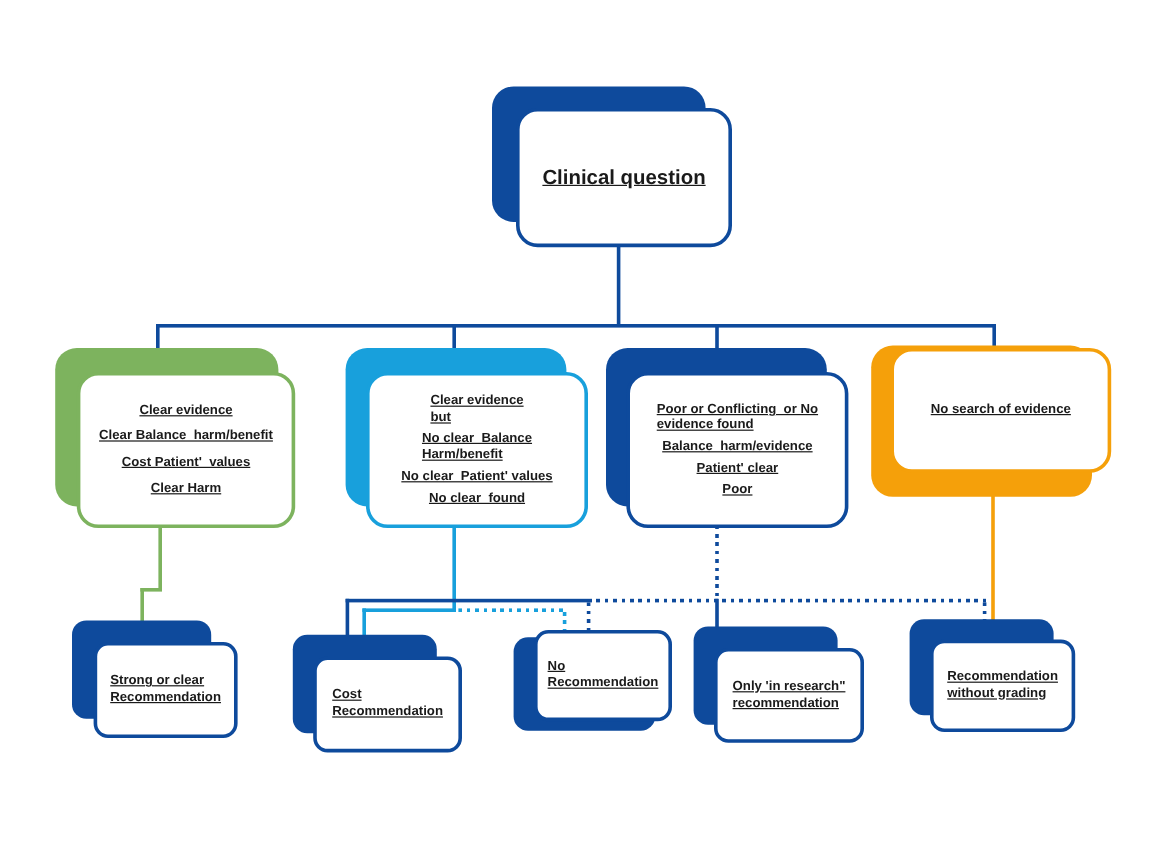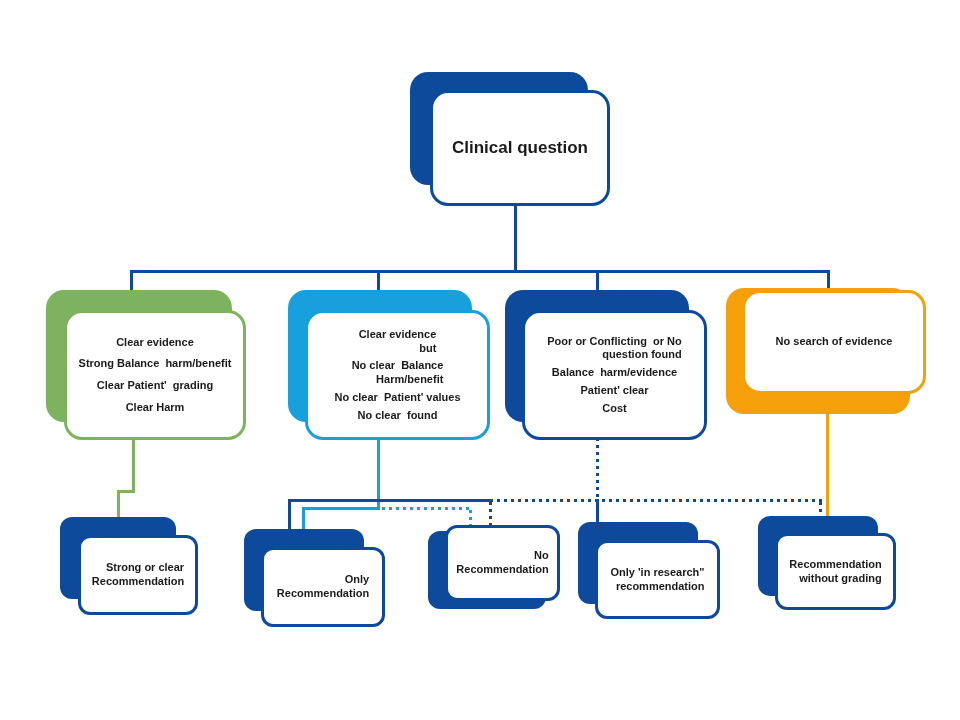--- a/index.html
+++ b/index.html
@@ -19,21 +19,21 @@
   .h-dark-dot{height:3px;background:repeating-linear-gradient(90deg,var(--dark) 0 3px,transparent 3px 7px);}
   .v-dark-dot{width:3px;background:repeating-linear-gradient(180deg,var(--dark) 0 3px,transparent 3px 7px);}
   .h-lblue-dot{height:3px;background:repeating-linear-gradient(90deg,var(--lblue) 0 3px,transparent 3px 7px);}
   .v-lblue-dot{width:3px;background:repeating-linear-gradient(180deg,var(--lblue) 0 3px,transparent 3px 7px);}
   
   .node{position:absolute;}
   .shadow{position:absolute;border-radius:18px;}
   .front{
     position:absolute;background:#ffffff;border-radius:18px;
     display:flex;flex-direction:column;justify-content:center;align-items:center;
-    text-align:right;box-sizing:border-box;
+    text-align:left;box-sizing:border-box;text-decoration:underline;
   }
   .sm .shadow,.sm .front{border-radius:12px;}
   .para{white-space:pre-wrap;font-weight:700;font-size:11px;line-height:1.25;margin:4px 6px;}
   .title-text{font-weight:700;font-size:17px;white-space:pre-wrap;}
   .fill-dark{background:var(--dark);}
   .fill-green{background:var(--green);}
   .fill-lblue{background:var(--lblue);}
   .fill-orange{background:var(--orange);}
   .bd-dark{border:3px solid var(--dark);}
   .bd-green{border:3px solid var(--green);}
@@ -76,46 +76,46 @@
     <div class="shadow fill-dark" style="left:410px;top:72px;width:178px;height:113px;"></div>
     <div class="front bd-dark" style="left:430px;top:90px;width:180px;height:116px;">
       <div class="title-text">Clinical question</div>
     </div>
   </div>
 
   <div class="node">
     <div class="shadow fill-green" style="left:46px;top:290px;width:186px;height:132px;"></div>
     <div class="front bd-green" style="left:64px;top:310px;width:182px;height:130px;">
       <div class="para">Clear evidence</div>
-      <div class="para">Strong Balance  harm/benefit</div>
-      <div class="para">Clear Patient'  grading</div>
+      <div class="para">Clear Balance  harm/benefit</div>
+      <div class="para">Cost Patient'  values</div>
       <div class="para">Clear Harm</div>
     </div>
   </div>
 
   <div class="node">
     <div class="shadow fill-lblue" style="left:288px;top:290px;width:184px;height:132px;"></div>
     <div class="front bd-lblue" style="left:305px;top:310px;width:185px;height:130px;">
       <div class="para" style="margin:2px 6px;">Clear evidence
 but</div>
       <div class="para" style="margin:2px 6px;">No clear  Balance
 Harm/benefit</div>
       <div class="para" style="margin:2px 0;">No clear  Patient' values</div>
       <div class="para" style="margin:2px 6px;">No clear  found</div>
     </div>
   </div>
 
   <div class="node">
     <div class="shadow fill-dark" style="left:505px;top:290px;width:184px;height:132px;"></div>
     <div class="front bd-dark" style="left:522px;top:310px;width:185px;height:130px;">
       <div class="para" style="margin:2px 6px;">Poor or Conflicting  or No
-question found</div>
+evidence found</div>
       <div class="para" style="margin:2px 6px;">Balance  harm/evidence</div>
       <div class="para" style="margin:2px 6px;">Patient' clear</div>
-      <div class="para" style="margin:2px 6px;">Cost</div>
+      <div class="para" style="margin:2px 6px;">Poor</div>
     </div>
   </div>
 
   <div class="node">
     <div class="shadow fill-orange" style="left:726px;top:288px;width:184px;height:126px;"></div>
     <div class="front bd-orange" style="left:742px;top:290px;width:184px;height:104px;">
       <div class="para">No search of evidence</div>
     </div>
   </div>
 
@@ -123,21 +123,21 @@
     <div class="shadow fill-dark" style="left:60px;top:517px;width:116px;height:82px;"></div>
     <div class="front bd-dark" style="left:78px;top:535px;width:120px;height:80px;">
       <div class="para">Strong or clear
 Recommendation</div>
     </div>
   </div>
 
   <div class="node sm">
     <div class="shadow fill-dark" style="left:244px;top:529px;width:120px;height:82px;"></div>
     <div class="front bd-dark" style="left:261px;top:547px;width:124px;height:80px;">
-      <div class="para">Only
+      <div class="para">Cost
 Recommendation</div>
     </div>
   </div>
 
   <div class="node sm">
     <div class="shadow fill-dark" style="left:428px;top:531px;width:118px;height:78px;"></div>
     <div class="front bd-dark" style="left:445px;top:525px;width:115px;height:76px;">
       <div class="para">No
 Recommendation</div>
     </div>

